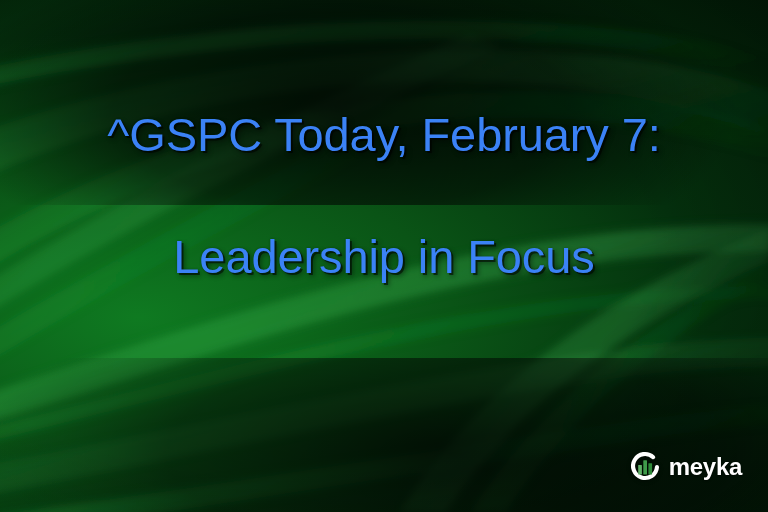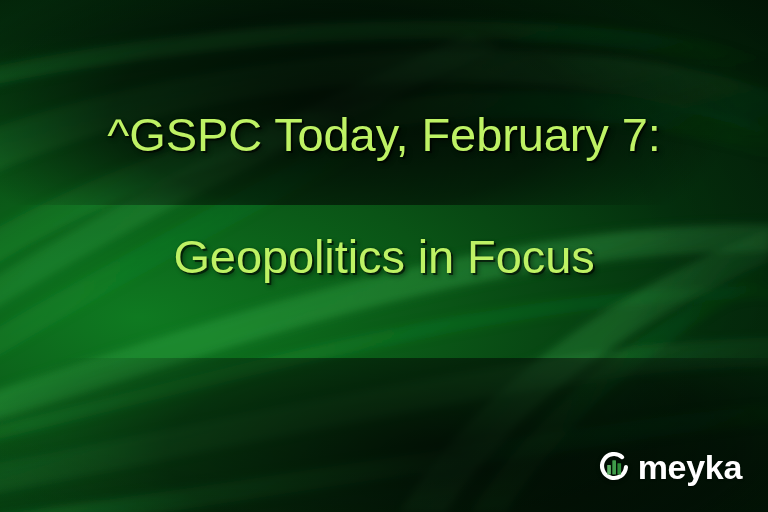--- a/index.html
+++ b/index.html
@@ -69,21 +69,21 @@
     justify-content: flex-start;
     padding: 0 34px;
     box-sizing: border-box;
   }
   .headline {
     margin: 0;
     font-family: "Liberation Sans", sans-serif;
     font-weight: 400;
     font-size: 47px;
     line-height: 61px;
-    color: #bef264;
+    color: #3b82f6;
     text-align: center;
     letter-spacing: -0.1px;
     text-shadow:
       2px 2px 0 rgba(0,0,0,0.55),
       3px 3px 5px rgba(0,0,0,0.45),
       0 0 2px rgba(0,0,0,0.30);
     max-width: 700px;
   }
 
   
@@ -97,21 +97,21 @@
   }
   .logo-mark {
     width: 34px;
     height: 34px;
     display: block;
     filter: drop-shadow(0 1px 2px rgba(0,0,0,0.45));
   }
   .logo-text {
     font-family: "Liberation Sans", sans-serif;
     font-weight: 700;
-    font-size: 34px;
+    font-size: 24px;
     line-height: 1;
     color: #ffffff;
     letter-spacing: -0.3px;
     text-shadow: 0 1px 2px rgba(0,0,0,0.45);
   }
 </style>
 </head>
 <body>
 
 <div class="cover">
@@ -167,21 +167,21 @@
   </svg>
 
   <div class="bg-dark-top"></div>
   <div class="bg-dark-bottom"></div>
   <div class="bg-vignette"></div>
 
   <div class="headline-wrap">
     <h1 class="headline">
       <span>^GSPC Today, February 7:</span><br>
       <br>
-      <span>Geopolitics in Focus</span>
+      <span>Leadership in Focus</span>
     </h1>
   </div>
 
   <div class="logo">
     <svg class="logo-mark" viewBox="0 0 34 34" aria-hidden="true">
 
       <path d="M 25.2 7.2
                A 12 12 0 1 0 29 17" fill="none" stroke="#ffffff" stroke-width="4.1" stroke-linecap="round"></path>
 
       <rect x="10.2" y="15.0" width="3.7" height="9.4" rx="0.5" fill="#5fb167"></rect>

